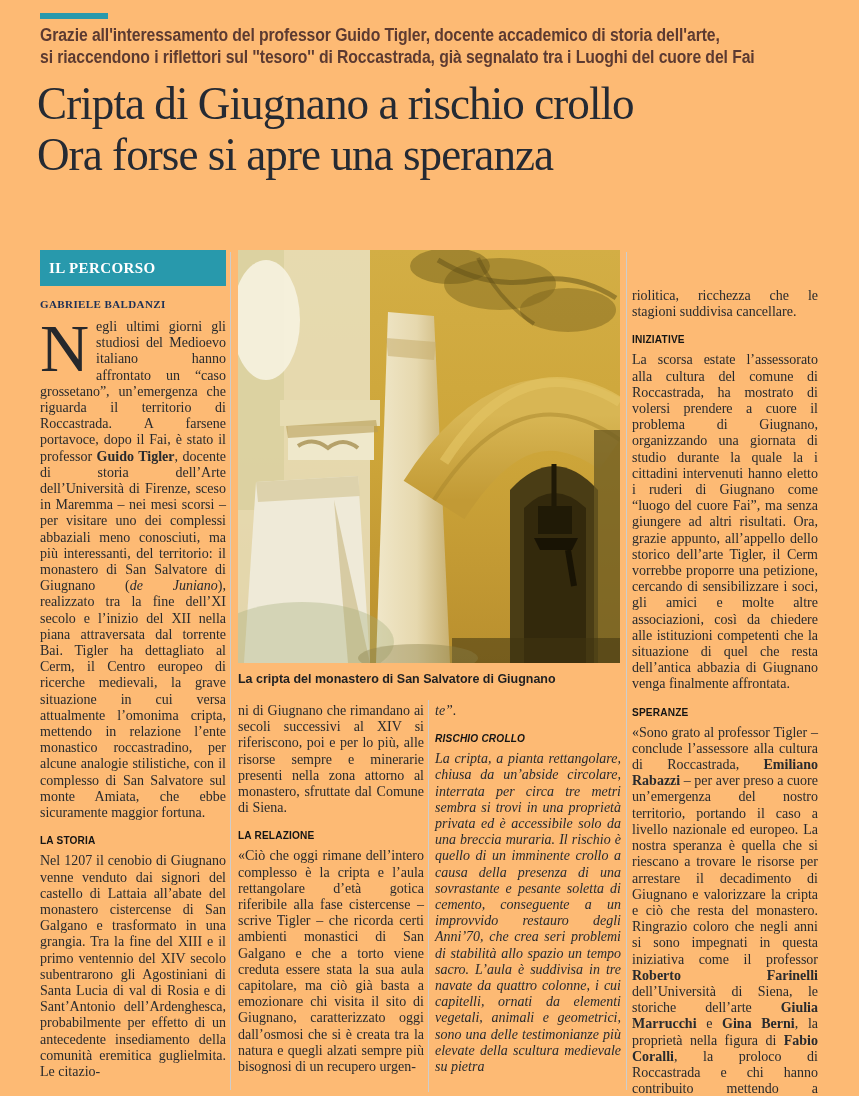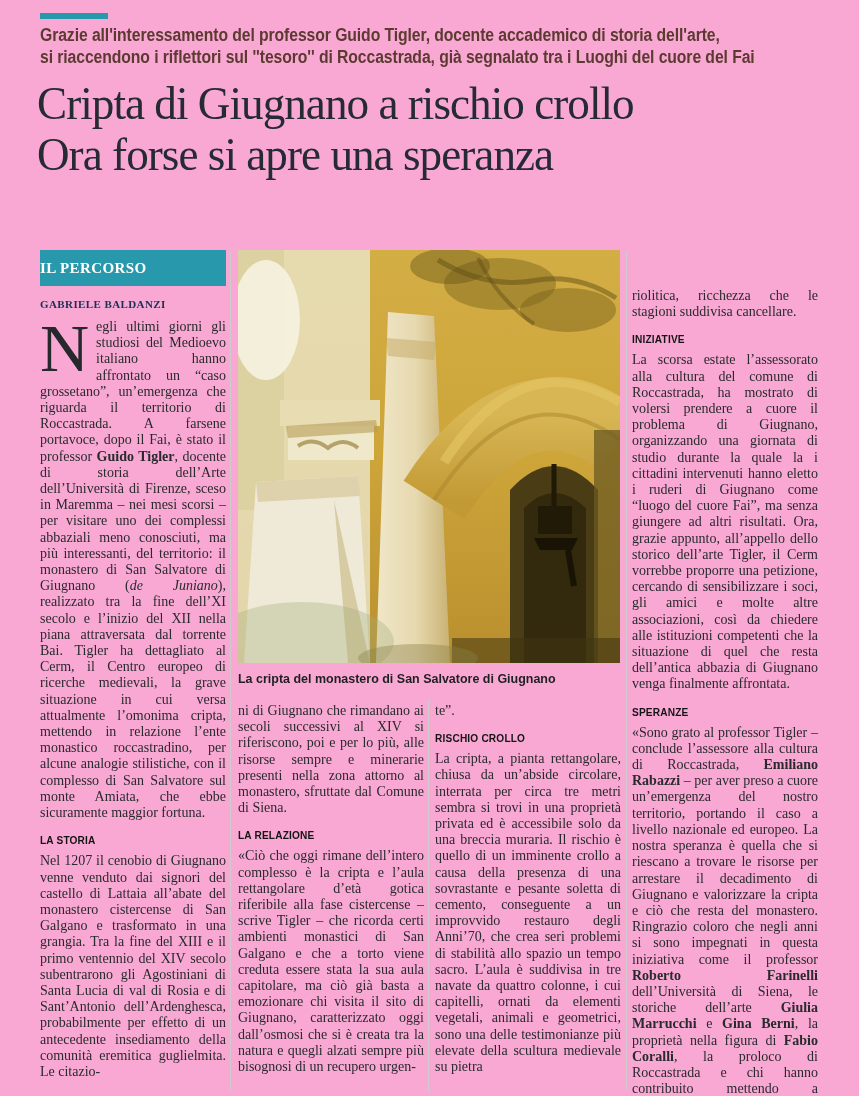--- a/index.html
+++ b/index.html
@@ -1,43 +1,43 @@
 <!DOCTYPE html>
 <html><head>
 <meta charset="utf-8">
 <style>
   html,body{margin:0;padding:0;}
   body{width:859px;height:1096px;background:#ffffff;position:relative;overflow:hidden;
        font-family:"Liberation Serif",serif;color:#282a2d;}
-  #page{position:absolute;inset:0;background:#f9a8d4;}
+  #page{position:absolute;inset:0;background:#fdba74;}
 
   
   .kicker-bar{position:absolute;left:40px;top:13px;width:68px;height:6px;background:#2899ac;}
   .kicker{position:absolute;left:40px;top:24px;font-family:"Liberation Sans",sans-serif;
           font-weight:bold;color:#5c3a31;font-size:17.5px;line-height:22px;letter-spacing:-.1px;
           transform:scaleX(.9);transform-origin:left top;white-space:nowrap;}
   .headline{position:absolute;left:37px;top:78px;margin:0;font-weight:normal;
             font-size:47px;line-height:51px;letter-spacing:-1px;color:#252a33;
             transform:scaleX(.96);transform-origin:left top;white-space:nowrap;}
 
   
   .vrule{position:absolute;width:1px;background:#cdcdcd;}
   .r1{left:230px;top:252px;height:838px;}
   .r2{left:428px;top:700px;height:392px;}
   .r3{left:626px;top:252px;height:838px;}
 
   
   .col{position:absolute;width:186px;}
   #col1{left:40px;top:250px;}
   #col2{left:238px;top:703px;}
-  #col3{left:435px;top:703px;}
+  #col3{left:435px;top:703px;font-style:italic;}
   #col4{left:632px;top:288px;}
 
   .section-label{width:186px;height:36px;background:#2899ac;display:flex;align-items:center;
-                 box-sizing:border-box;margin-bottom:12px;}
+                 box-sizing:border-box;padding-left:9px;margin-bottom:12px;}
   .section-label span{color:#ffffff;font-weight:bold;font-size:15px;letter-spacing:.4px;}
   .byline{font-weight:bold;font-size:11px;letter-spacing:.4px;color:#1c2f55;margin-bottom:9px;}
 
   p.body{margin:0;font-size:14px;line-height:16.2px;text-align:justify;}
   .dropcap{float:left;font-size:68px;line-height:54px;padding:2px 7px 0 0;color:#26282c;}
   .subhead{margin:9px 0 5px 0;}
   .subhead span{display:inline-block;font-family:"Liberation Sans",sans-serif;font-weight:bold;
                 font-size:11.5px;letter-spacing:.2px;color:#141414;
                 transform:scaleX(.88);transform-origin:left center;white-space:nowrap;}
   .b{font-weight:bold;}

